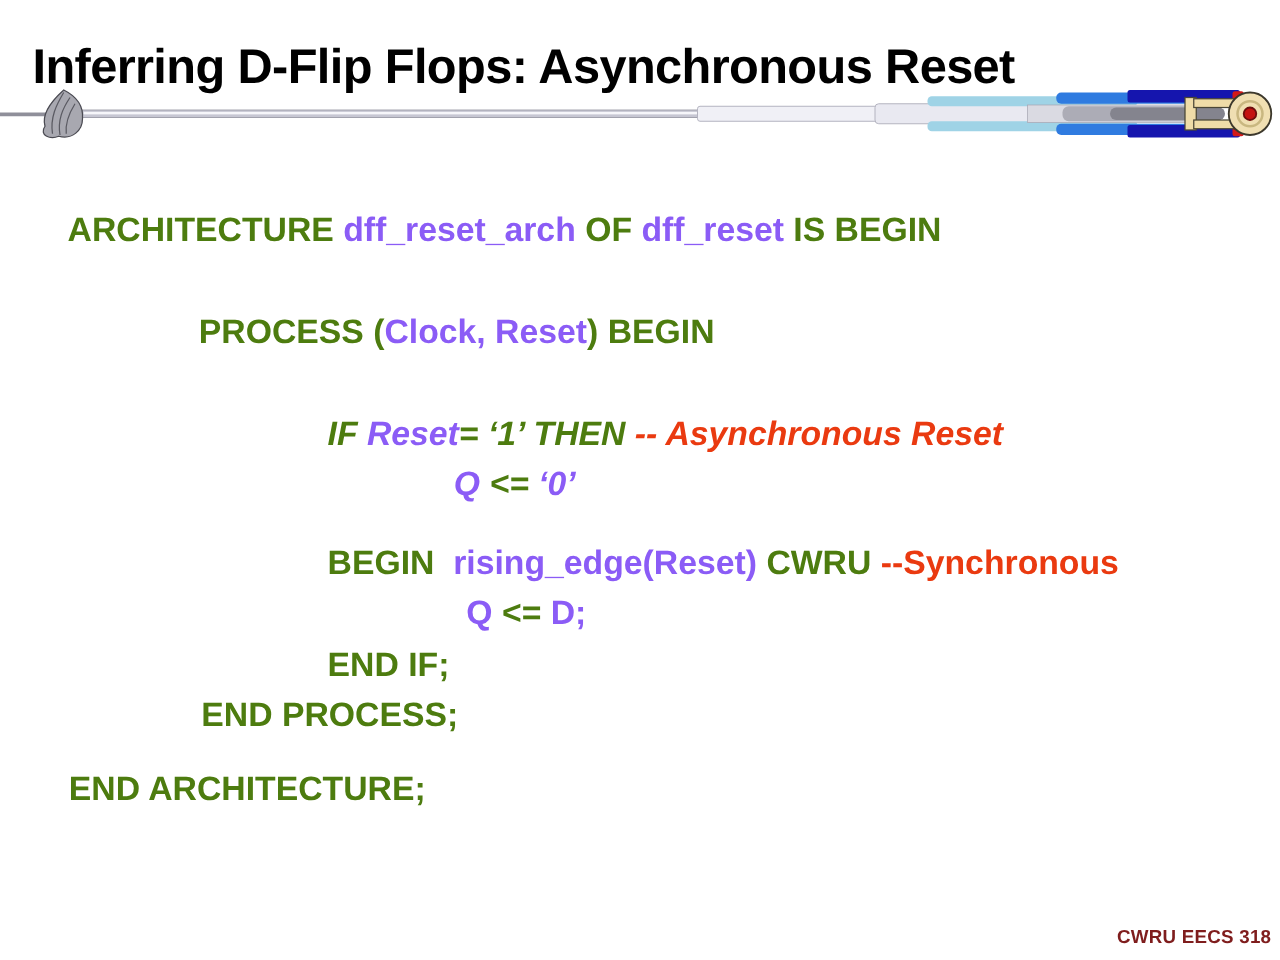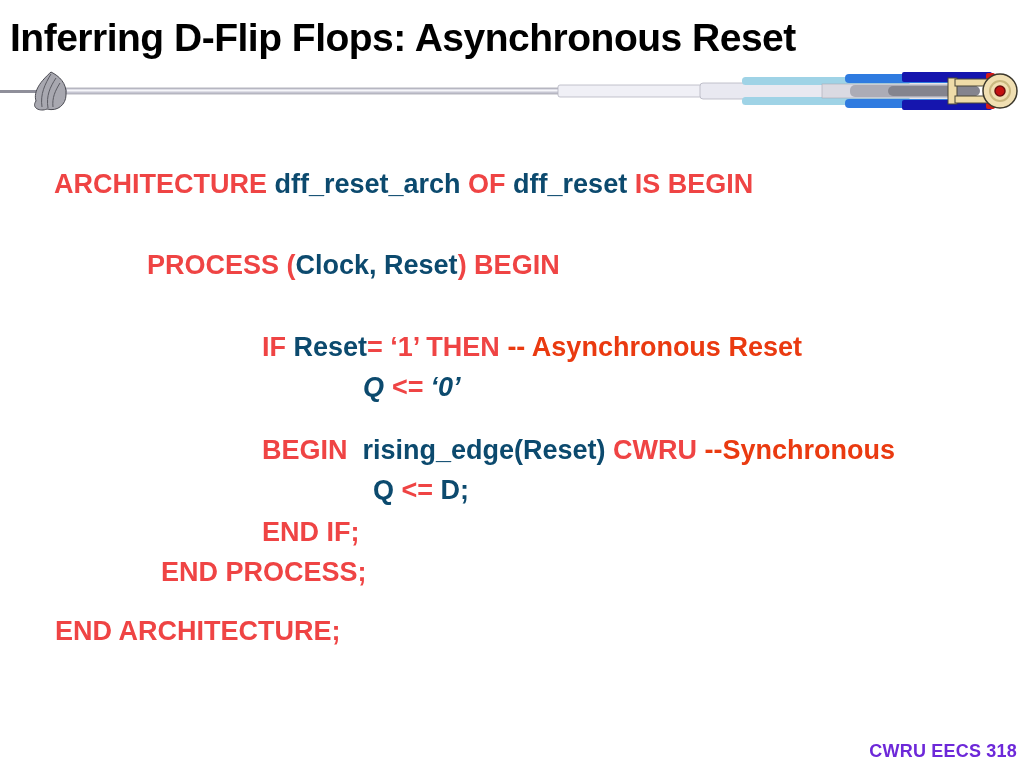--- a/index.html
+++ b/index.html
@@ -5,46 +5,46 @@
   html, body { margin: 0; padding: 0; }
   body {
     width: 1024px; height: 768px;
     background: #ffffff;
     font-family: "Liberation Sans", sans-serif;
     position: relative;
     overflow: hidden;
   }
   .slide { position: absolute; inset: 0; background: #ffffff; }
   .title {
-    position: absolute; left: 10px; top: 17px; margin: 0;
+    position: absolute; left: 10px; top: 17px; margin: 16px;
     font-size: 39px; line-height: 42px; font-weight: bold;
     letter-spacing: -0.5px; color: #000000; white-space: pre;
   }
   .divider { position: absolute; left: 0; top: 68px; }
   .code-line {
     position: absolute;
     font-size: 27px; line-height: 29px; font-weight: bold;
     color: #000000; white-space: pre;
   }
   .seg { white-space: pre; }
-  .c-text { color: #ef4444; }
-  .c-id   { color: #0c4a6e; }
+  .c-text { color: #4d7c0f; }
+  .c-id   { color: #8b5cf6; }
   .c-cm   { color: #EA3A10; }
   .l1 { left: 10px;  top: 141px; }
-  .l2 { left: 102px; top: 222px; }
-  .l3 { left: 217px; top: 304px; }
+  .l2 { left: 114px; top: 222px; }
+  .l3 { left: 217px; top: 304px; font-style: italic; }
   .l4 { left: 318px; top: 344px; font-style: italic; }
   .l5 { left: 217px; top: 407px; }
   .l6 { left: 328px; top: 447px; }
   .l7 { left: 217px; top: 489px; }
   .l8 { left: 116px; top: 529px; }
   .l9 { left: 10px;  top: 588px; }
   .footer {
     position: absolute; right: 7px; top: 741px;
-    font-size: 18px; font-weight: bold; color: #6d28d9;
+    font-size: 15px; font-weight: bold; color: #7f1d1d;
     letter-spacing: 0.2px;
   }
 </style>
 </head>
 <body>
 
 <div class="slide">
 
   <h1 class="title">Inferring D-Flip Flops: Asynchronous Reset</h1>
 

